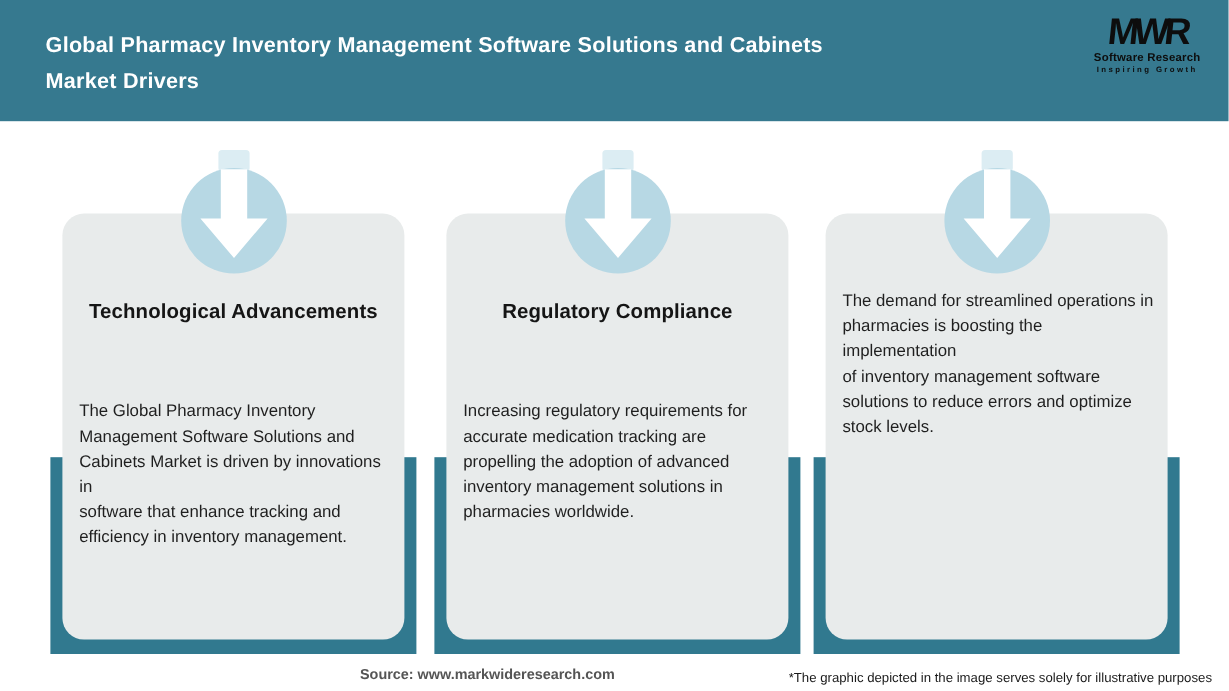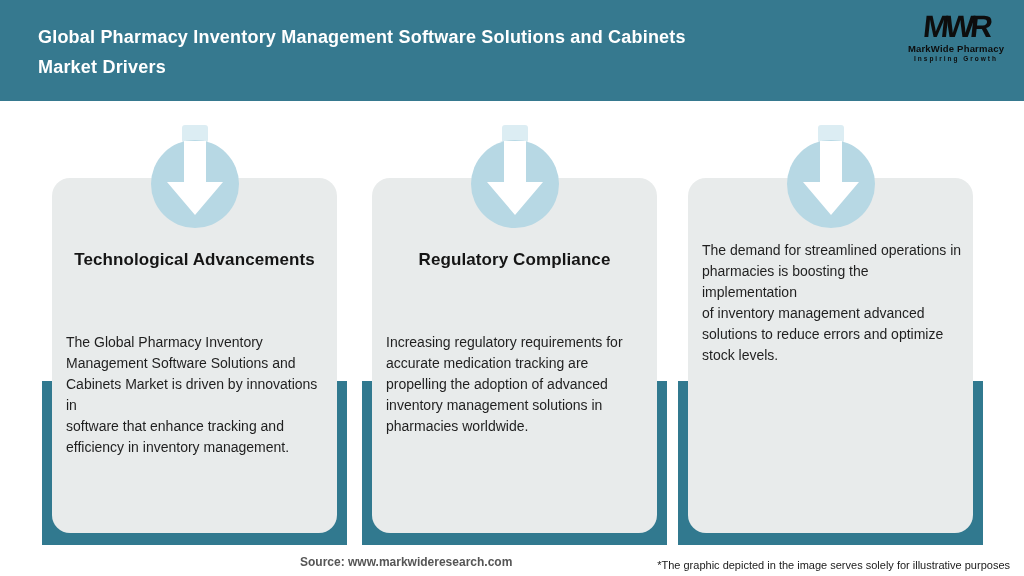--- a/index.html
+++ b/index.html
@@ -38,21 +38,21 @@
 </head>
 <body>
 
 <div class="page">
 
   <div class="header">
     <div class="header-title">Global Pharmacy Inventory Management Software Solutions and Cabinets
 Market Drivers</div>
     <div class="logo">
       <div class="logo-monogram">MWR</div>
-      <div class="logo-name">MarkWide Pharmacy</div>
+      <div class="logo-name">Software Research</div>
       <div class="logo-tagline">Inspiring Growth</div>
     </div>
   </div>
 
   <div class="group g1">
     <div class="backing"></div>
     <div class="card">
       <div class="card-title">Technological Advancements</div>
       <div class="card-body">The Global Pharmacy Inventory
 Management Software Solutions and
@@ -86,21 +86,21 @@
         <polygon points="39,16 61,16 61,57 78,57 50,90 22,57 39,57" fill="#ffffff"></polygon>
       </svg>
     </div>
   </div>
 
   <div class="group g3">
     <div class="backing"></div>
     <div class="card">
       <div class="card-body">The demand for streamlined operations in
 pharmacies is boosting the implementation
-of inventory management advanced
+of inventory management software
 solutions to reduce errors and optimize
 stock levels.</div>
     </div>
     <div class="icon-wrap">
       <svg width="100" height="105" viewBox="0 0 100 105">
         <rect x="37" y="0" width="26" height="18" rx="3" style="fill:var(--pale)"></rect>
         <circle cx="50" cy="59" r="44" style="fill:var(--circle)"></circle>
         <polygon points="39,16 61,16 61,57 78,57 50,90 22,57 39,57" fill="#ffffff"></polygon>
       </svg>
     </div>

